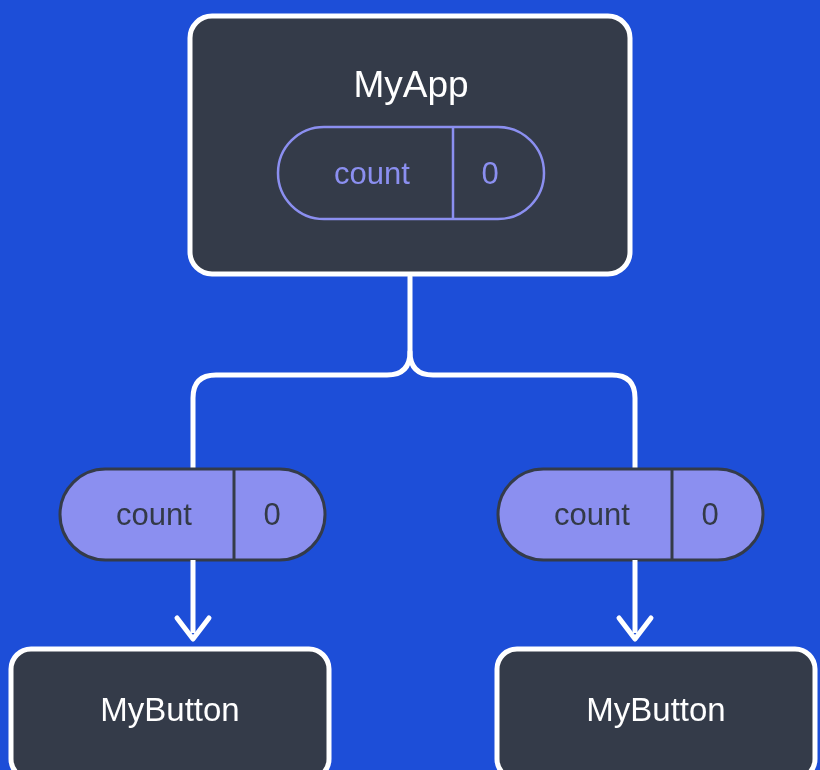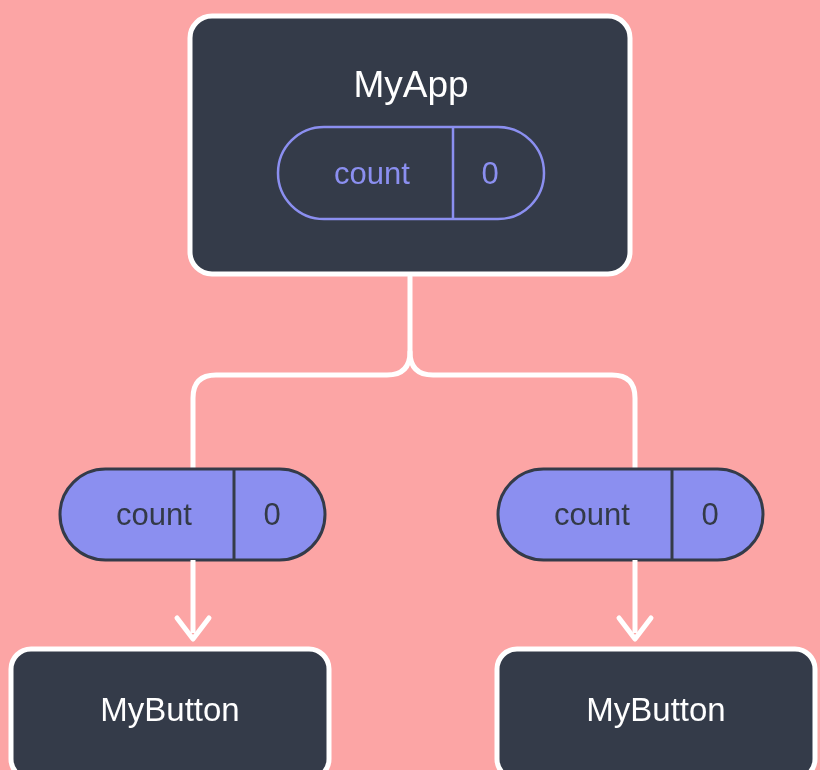--- a/index.html
+++ b/index.html
@@ -44,21 +44,21 @@
     fill: #8b8ff0;
   }
   .pill-text-filled {
     font-size: 31px;
     fill: #333a47;
   }
 </style>
 </head>
 <body>
 
-<div id="canvas" style="background: #fca5a5;">
+<div id="canvas" style="background: #1d4ed8;">
 
   <svg id="diagram-svg" viewBox="0 0 820 770" xmlns="http://www.w3.org/2000/svg">
 
     <g>
 
       <path d="M 410 277 L 410 352
                Q 410 375 387 375
                L 216 375
                Q 193 375 193 398
                L 193 500" fill="none" stroke="#ffffff" stroke-width="5" stroke-linecap="round" stroke-linejoin="round"></path>

